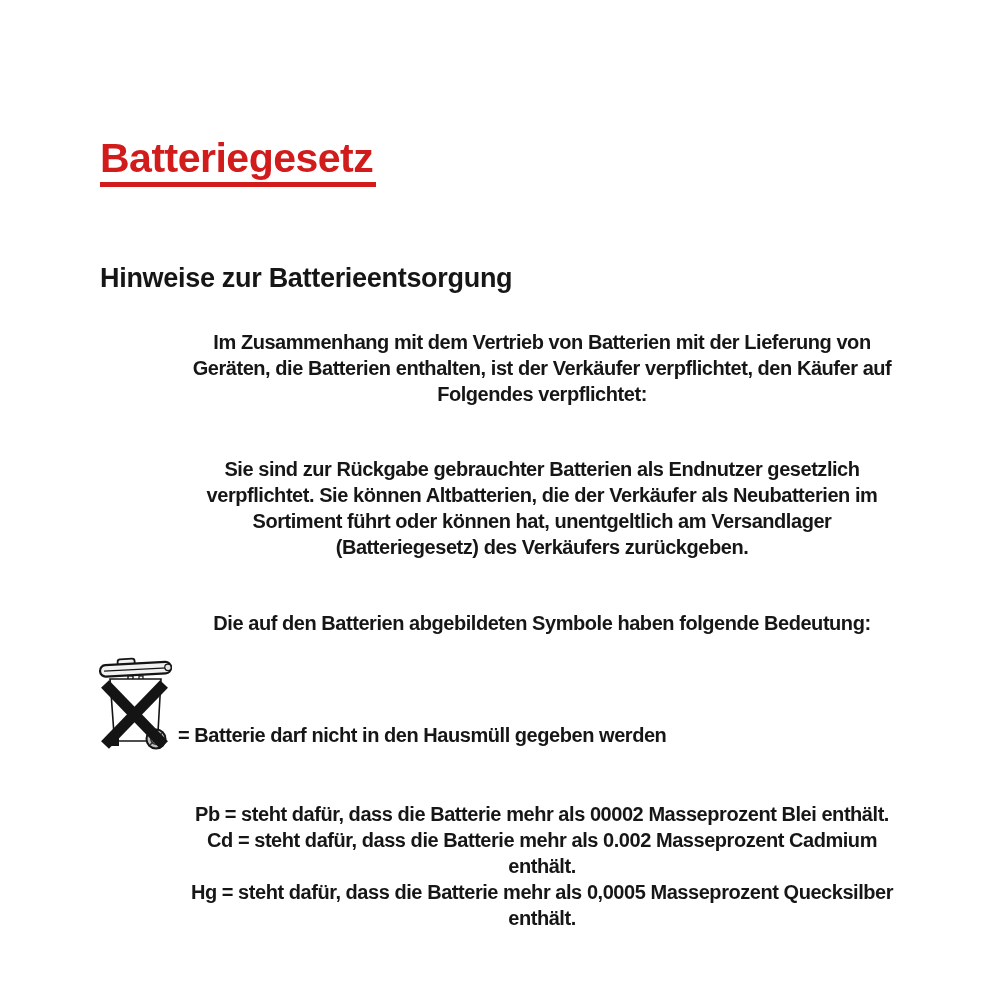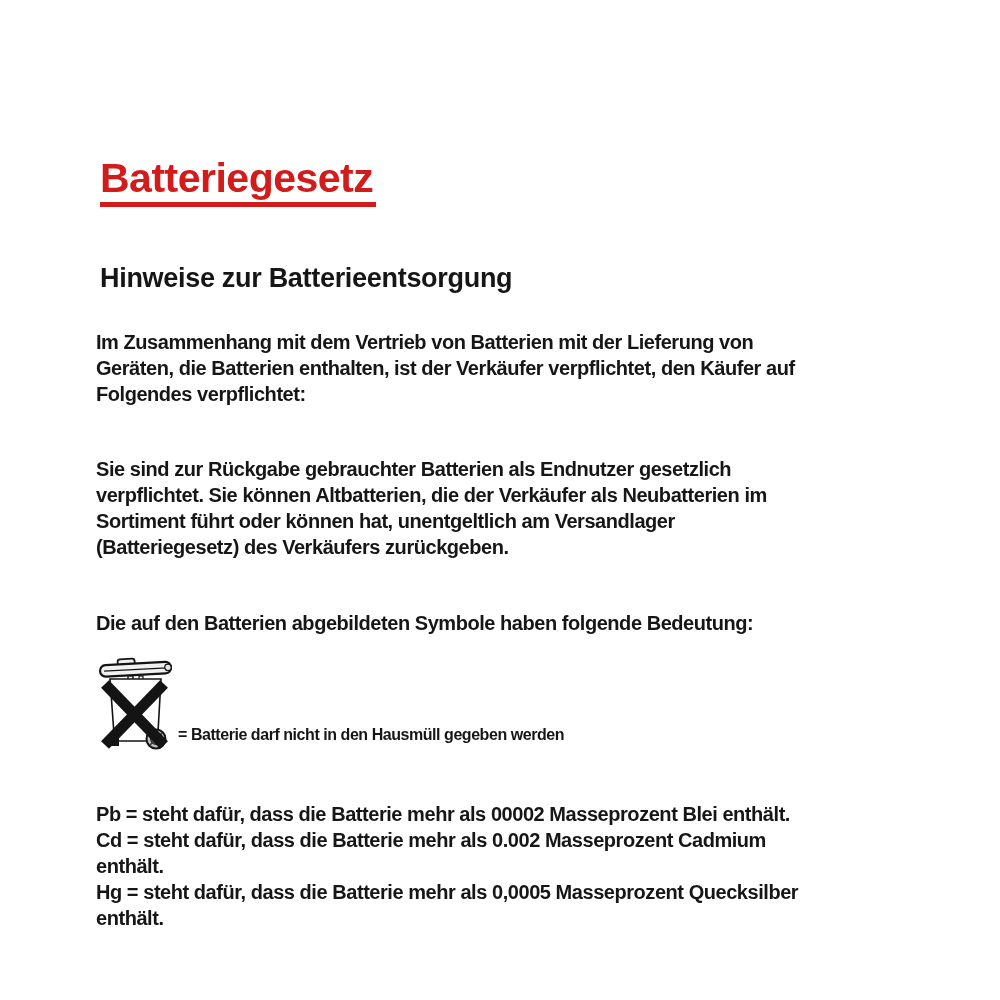--- a/index.html
+++ b/index.html
@@ -6,50 +6,50 @@
   .page{
     position:relative;
     width:1000px;height:1000px;
     background:#ffffff;
     font-family:"Liberation Sans", sans-serif;
     font-weight:bold;
     color:#161616;
     overflow:hidden;
   }
   .doc-title{
-    position:absolute;left:100px;top:156px;
+    position:absolute;left:100px;top:136px;
     font-size:41px;line-height:1.08;
     letter-spacing:-0.5px;
     color:#d21c1c;
     border-bottom:5px solid #d21c1c;
     padding:0 3px 2px 0;
     display:inline-block;
     margin:0;
   }
   .section-heading{
     position:absolute;left:100px;top:264px;
     font-size:27px;line-height:1.1;
     letter-spacing:-0.3px;
     margin:0;
   }
-  .body-block{position:absolute;left:96px;width:860px;}
+  .body-block{position:absolute;left:112px;width:860px;text-align:center;}
   .body-block .line{
     font-size:20px;line-height:26px;letter-spacing:-0.45px;
     white-space:nowrap;
   }
   #para-intro{top:329px;}
   #para-return{top:456px;}
   #symbols-line{top:610px;}
   #para-substances{top:801px;}
   .bin-icon{
     position:absolute;left:97px;top:655px;
   }
   .bin-caption{
     position:absolute;left:178px;top:722px;
-    font-size:16px;line-height:26px;letter-spacing:-0.45px;
+    font-size:20px;line-height:26px;letter-spacing:-0.45px;
     white-space:nowrap;
   }
 </style>
 </head>
 <body>
 
 <div class="page">
 
   <h1 class="doc-title">Batteriegesetz</h1>
 

